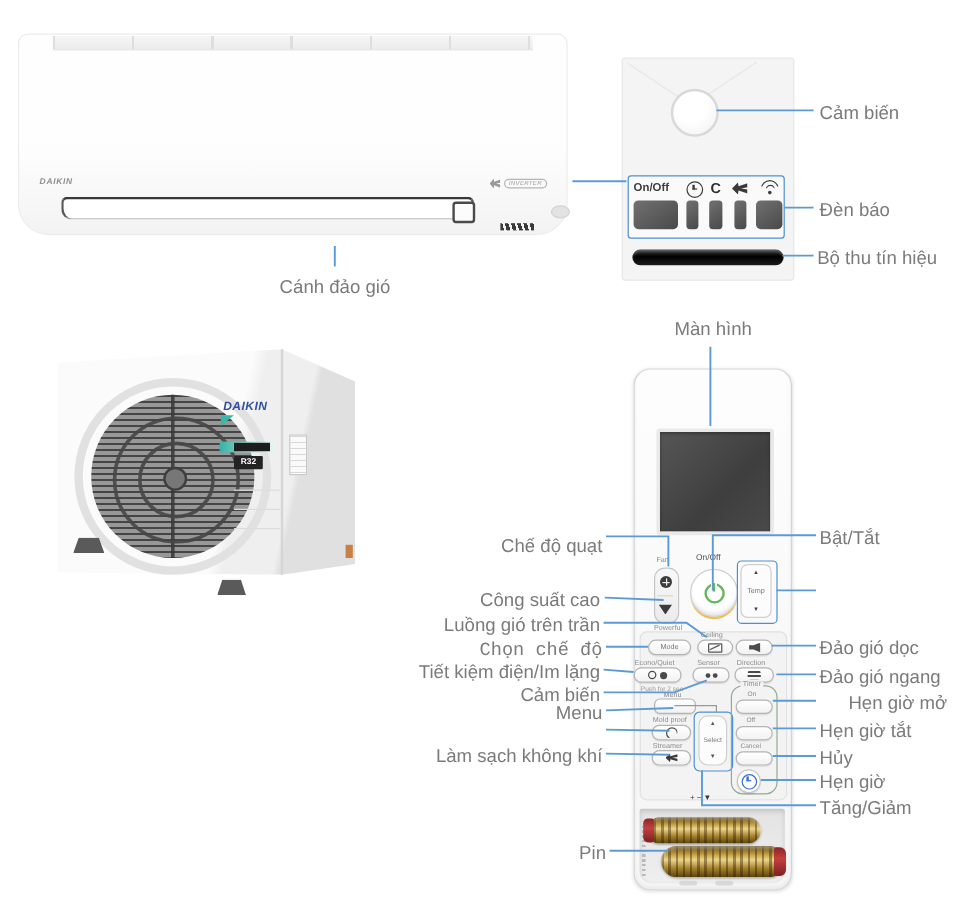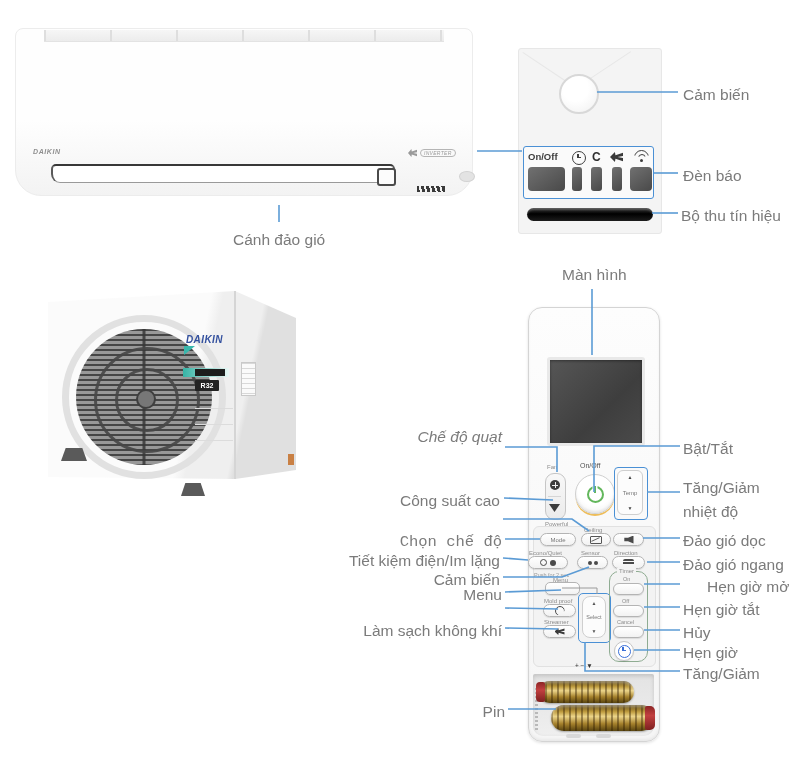--- a/index.html
+++ b/index.html
@@ -265,31 +265,31 @@
     </g>
     <polyline points="562,588 597,588 597,594" stroke="#9a9a9a" stroke-width="1" fill="none"></polyline>
   </svg>
 
   <div class="callout" style="left:233px;top:229px;">Cánh đảo gió</div>
   <div class="callout" style="left:683px;top:84px;">Cảm biến</div>
   <div class="callout" style="left:683px;top:165px;">Đèn báo</div>
   <div class="callout" style="left:681px;top:205px;">Bộ thu tín hiệu</div>
   <div class="callout" style="left:562px;top:264px;">Màn hình</div>
 
-  <div class="callout r" style="right:309px;top:426px;font-style:italic;">Chế độ quạt</div>
+  <div class="callout r" style="right:309px;top:445px;">Chế độ quạt</div>
   <div class="callout r" style="right:311px;top:490px;">Công suất cao</div>
+  <div class="callout r" style="right:311px;top:511px;">Luồng gió trên trần</div>
   <div class="callout r" style="right:309px;top:531px;font-family:Liberation Mono, monospace;">Chọn chế độ</div>
   <div class="callout r" style="right:311px;top:550px;">Tiết kiệm điện/Im lặng</div>
   <div class="callout r" style="right:311px;top:569px;">Cảm biến</div>
   <div class="callout r" style="right:309px;top:584px;">Menu</div>
   <div class="callout r" style="right:309px;top:620px;">Làm sạch không khí</div>
   <div class="callout r" style="right:306px;top:701px;">Pin</div>
 
   <div class="callout" style="left:683px;top:438px;">Bật/Tắt</div>
-  <div class="callout" style="left:683px;top:476px;width:100px;white-space:normal;line-height:1.55;">Tăng/Giảm nhiệt độ</div>
   <div class="callout" style="left:683px;top:530px;">Đảo gió dọc</div>
   <div class="callout" style="left:683px;top:554px;">Đảo gió ngang</div>
   <div class="callout" style="left:683px;top:576px;margin-left:24px;">Hẹn giờ mở</div>
   <div class="callout" style="left:683px;top:599px;">Hẹn giờ tắt</div>
   <div class="callout" style="left:683px;top:622px;">Hủy</div>
   <div class="callout" style="left:683px;top:642px;">Hẹn giờ</div>
   <div class="callout" style="left:683px;top:663px;">Tăng/Giảm</div>
 
 </div>
 

